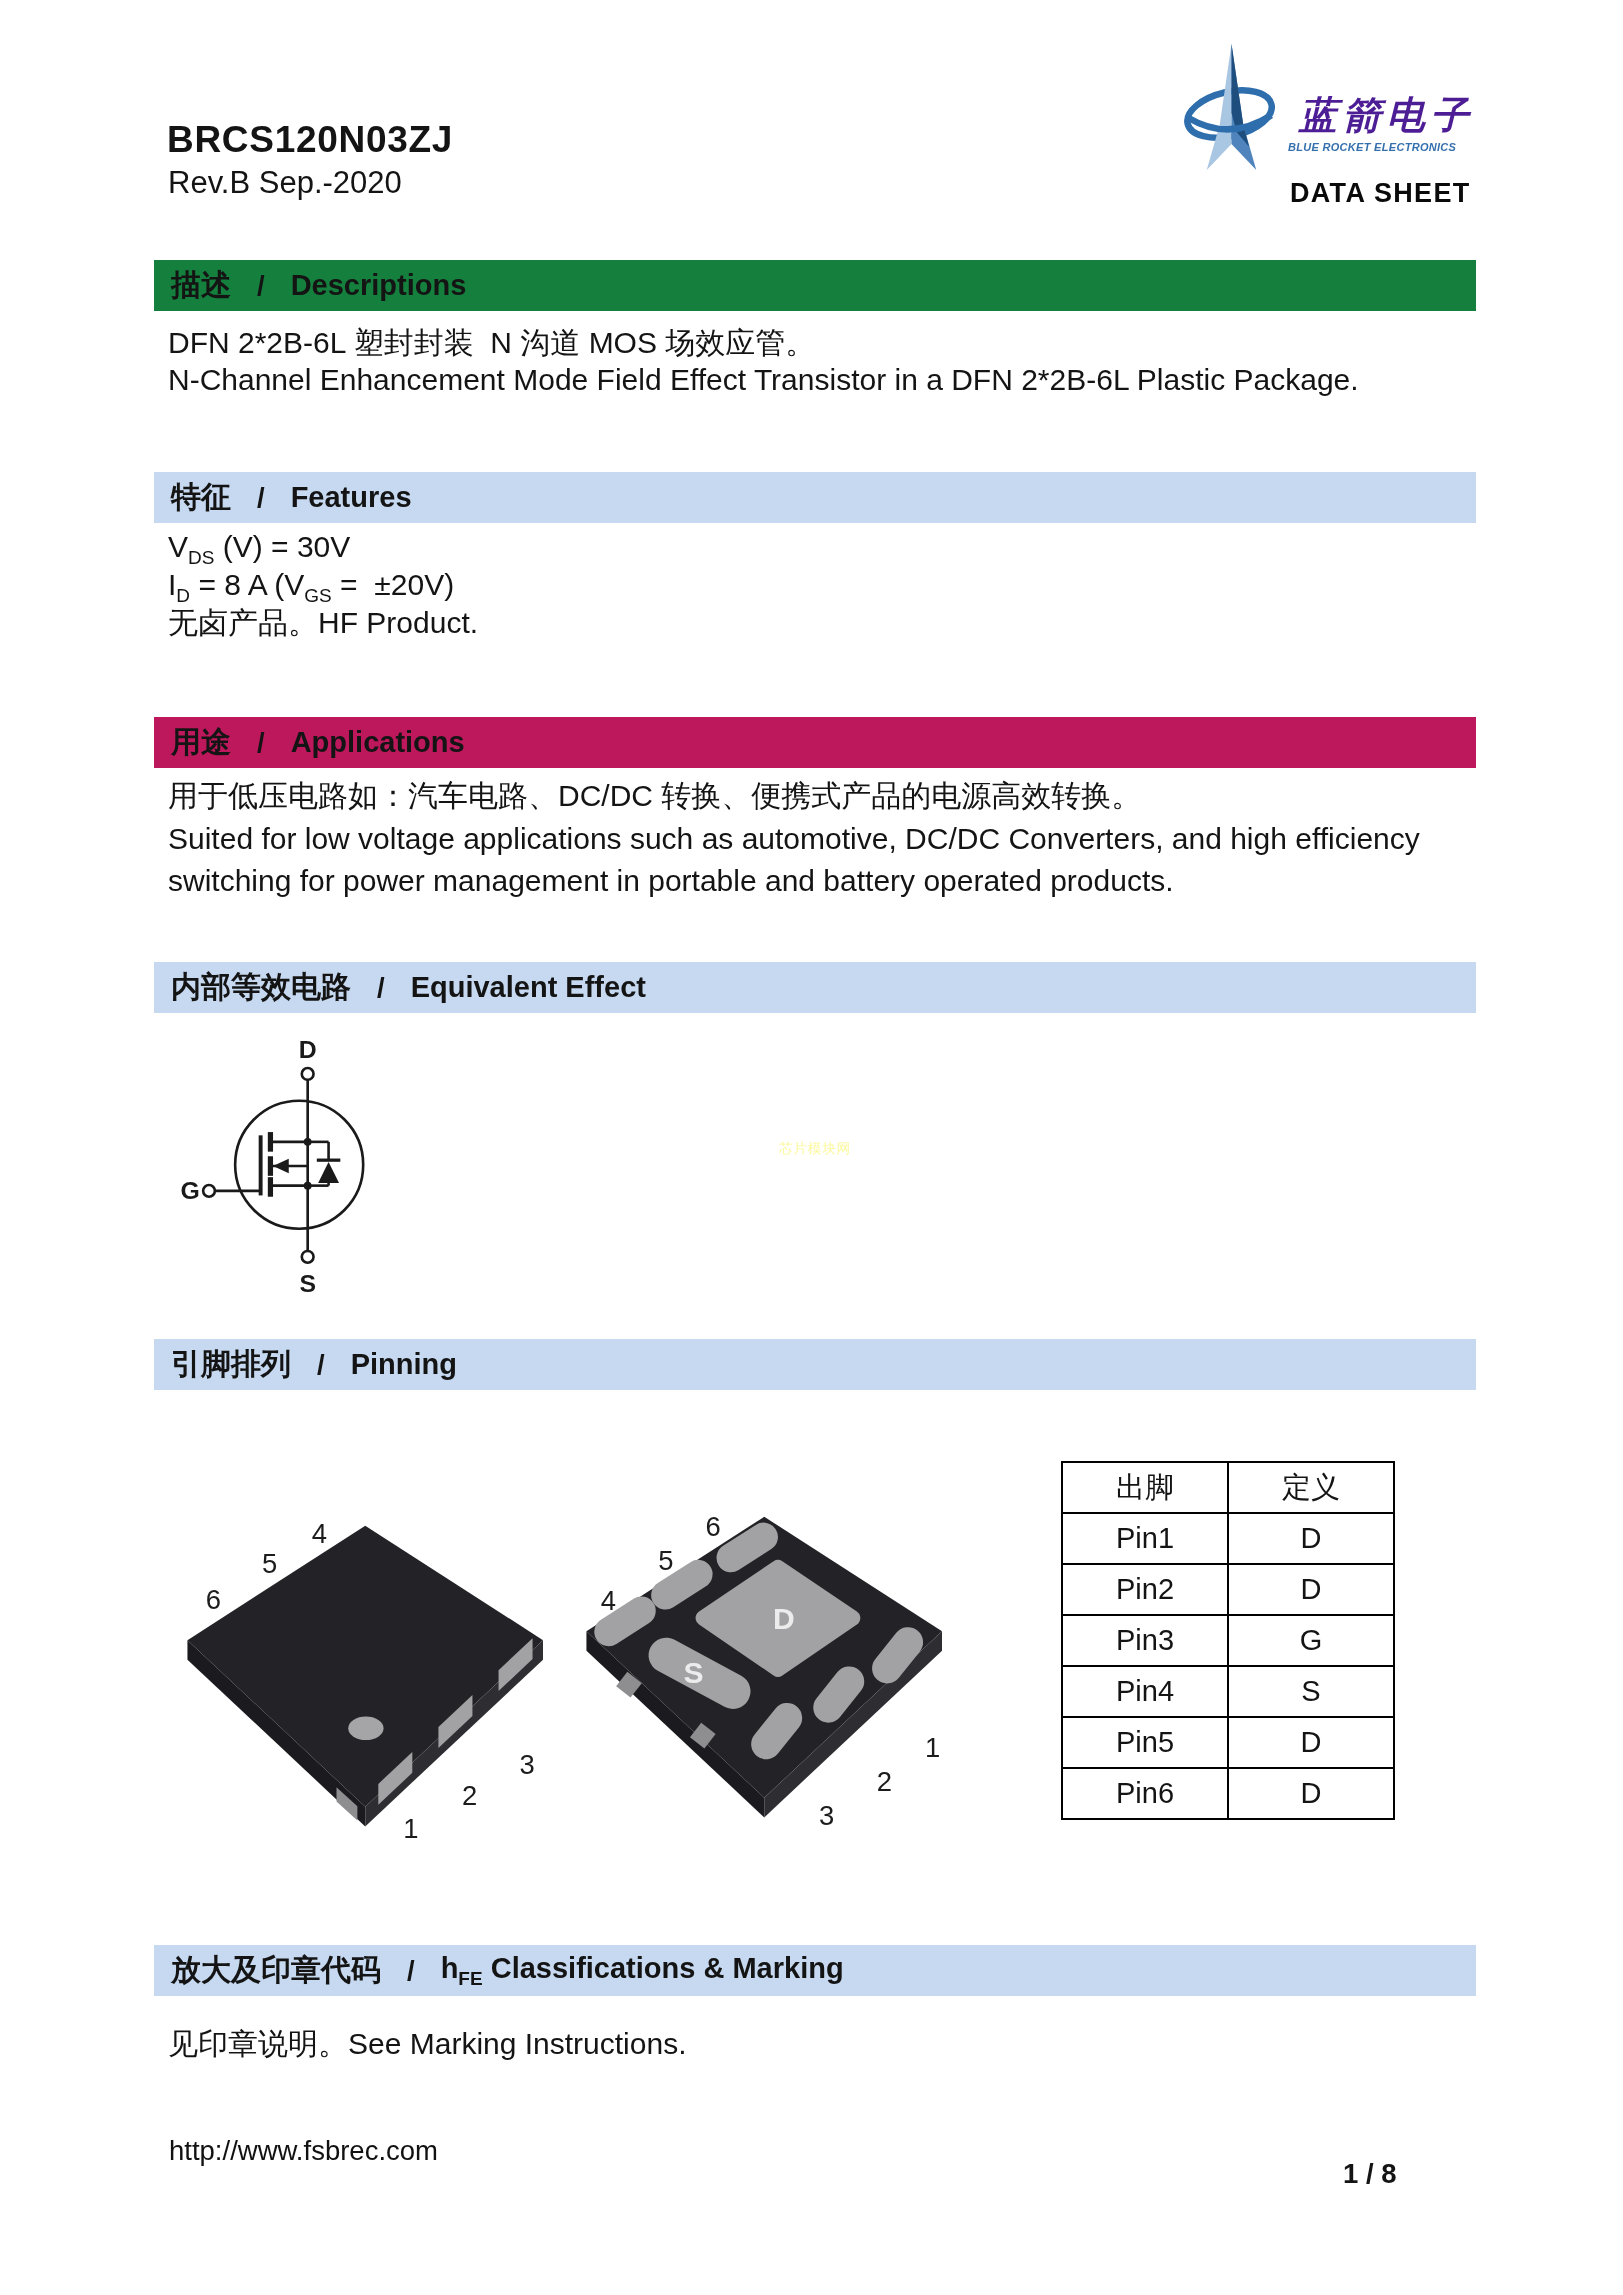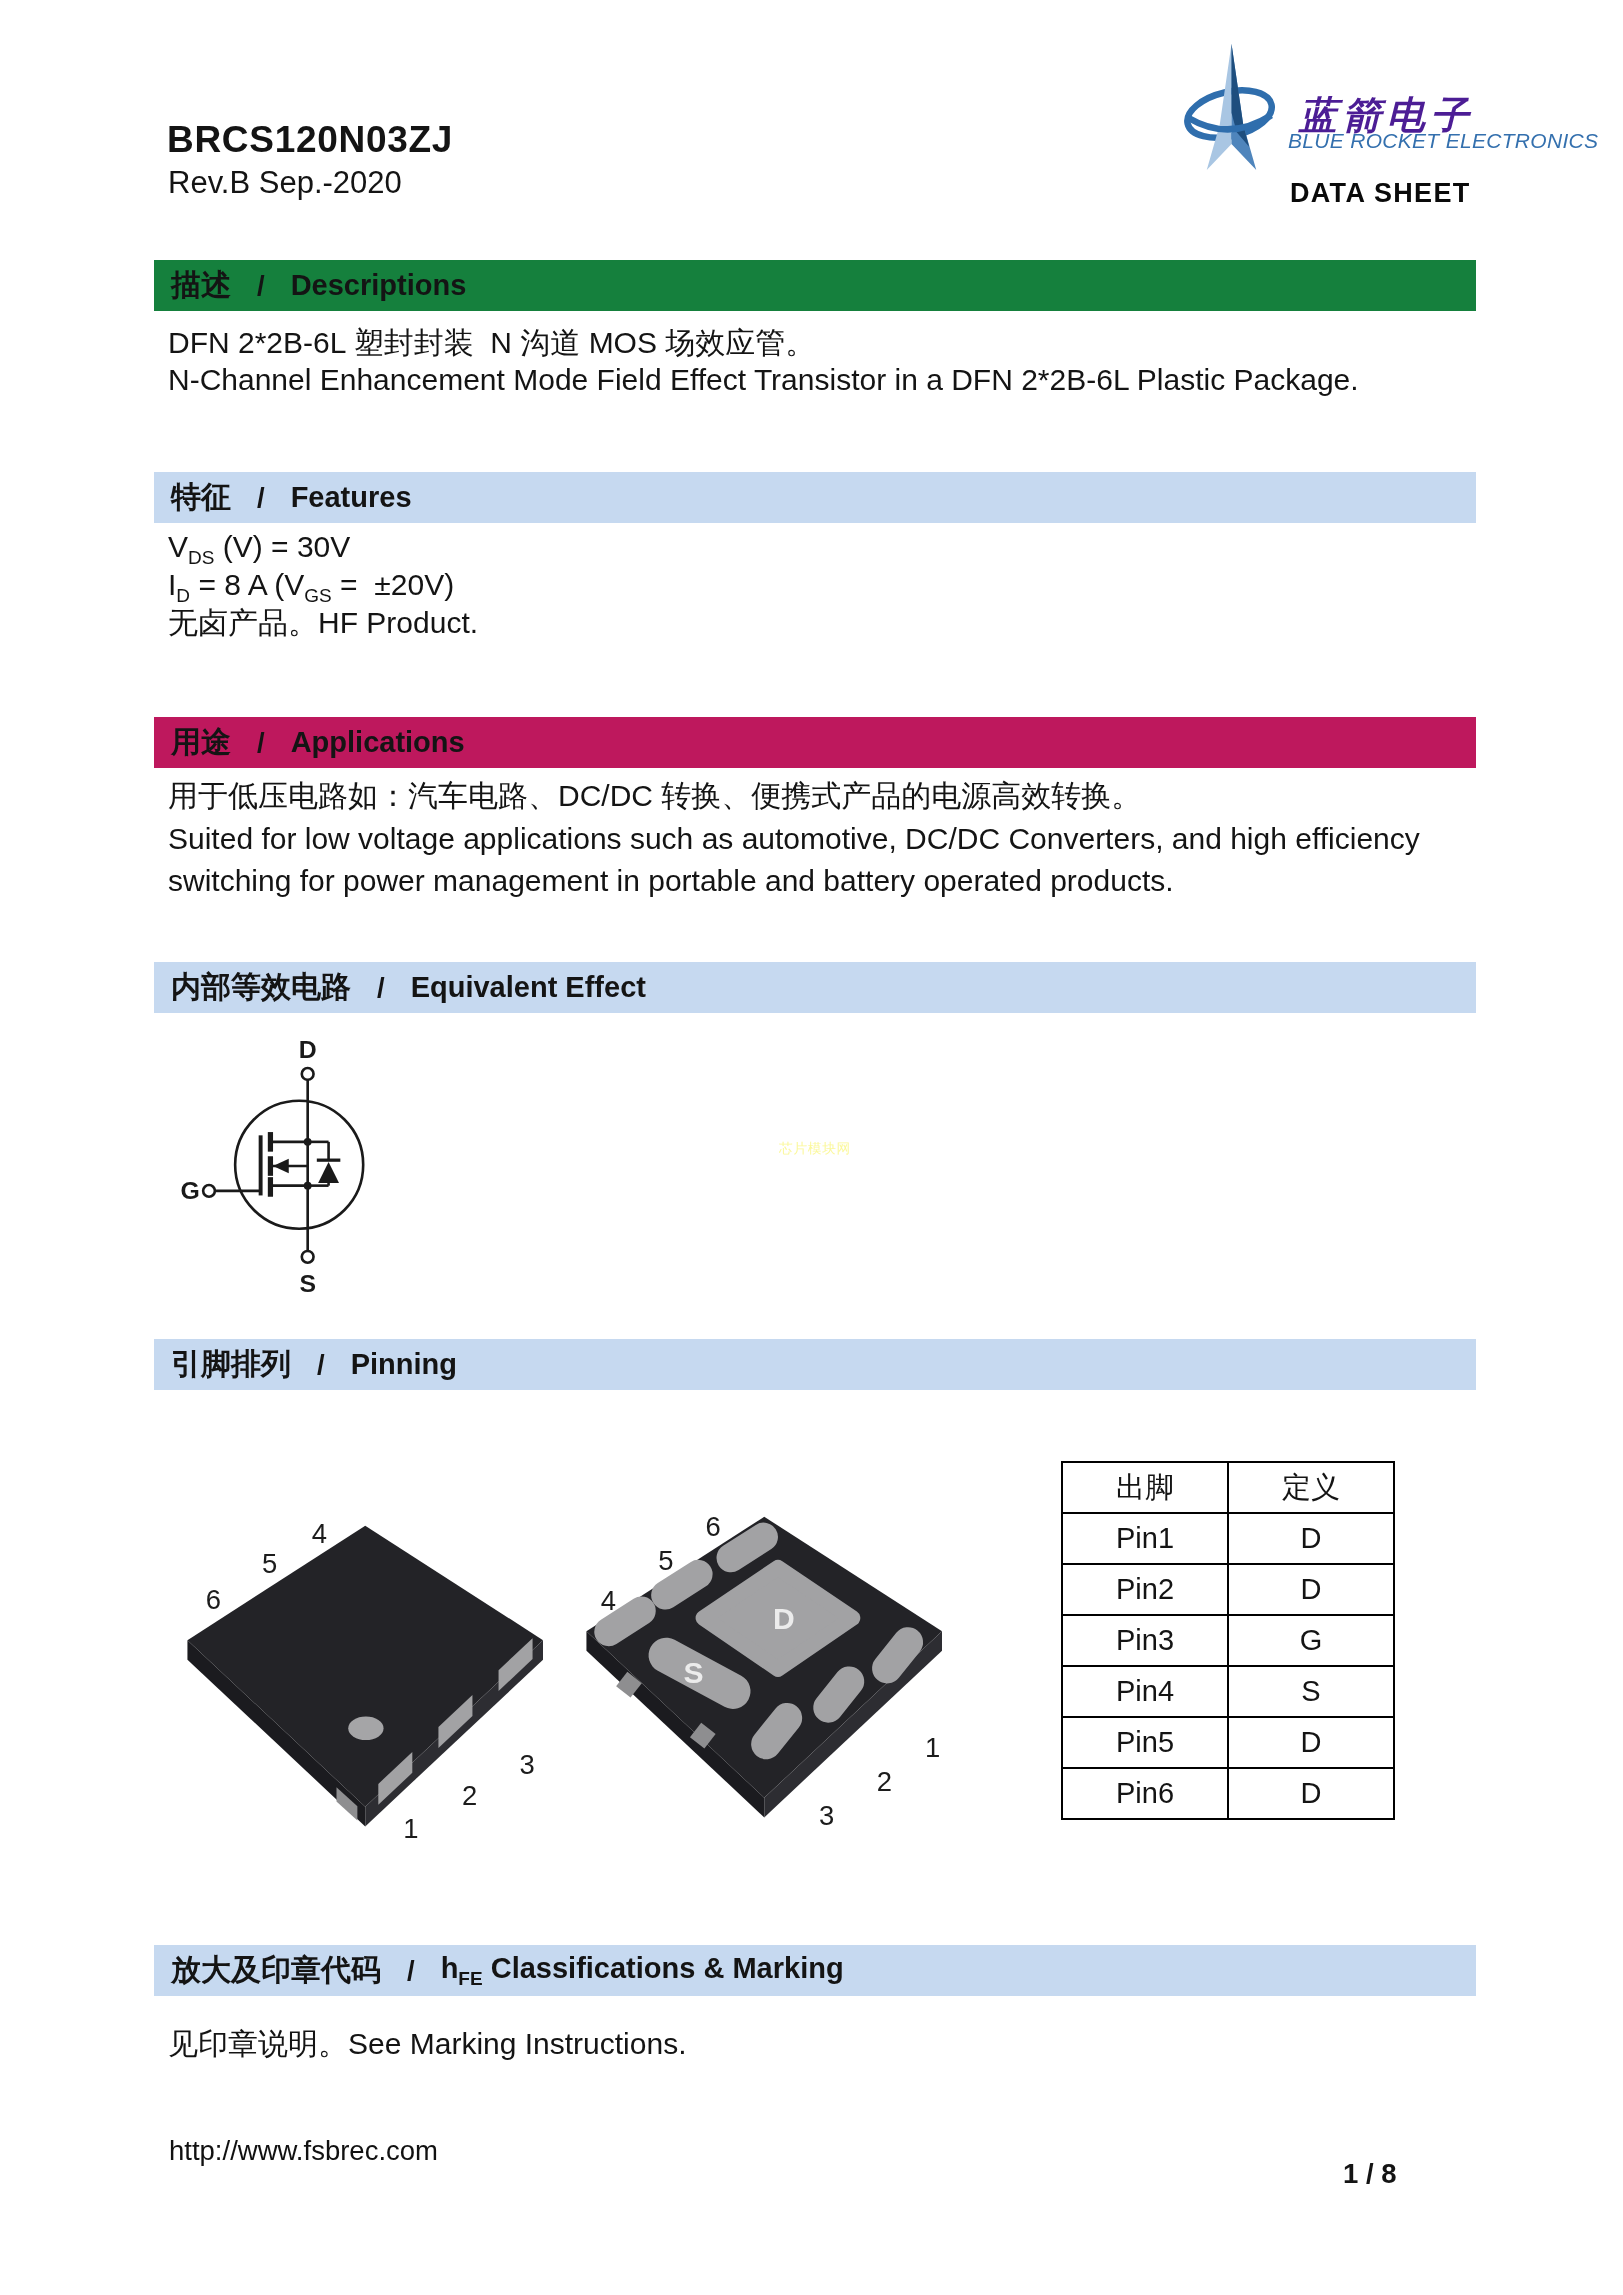--- a/index.html
+++ b/index.html
@@ -9,21 +9,21 @@
     background:#ffffff;
     font-family:"Liberation Sans", sans-serif;
     color:#141414;
     overflow:hidden;
   }
   
   .part-number{position:absolute;left:167px;top:119px;font-size:37px;font-weight:bold;letter-spacing:0.7px;}
   .revision{position:absolute;left:168px;top:165px;font-size:31px;}
   .logo-rocket{position:absolute;left:1182px;top:41px;}
   .logo-cn{position:absolute;left:1299px;top:90px;font-size:38px;font-weight:bold;font-style:italic;letter-spacing:5.9px;white-space:nowrap;}
-  .logo-en{position:absolute;left:1288px;top:129px;font-size:21px;font-weight:normal;font-style:italic;letter-spacing:0.3px;white-space:nowrap;}
+  .logo-en{position:absolute;left:1288px;top:141px;font-size:11px;font-weight:bold;font-style:italic;letter-spacing:0.3px;white-space:nowrap;}
   .doc-type{position:absolute;left:1290px;top:178px;font-size:27px;font-weight:bold;letter-spacing:1.3px;color:#0a0a0a;}
   
   .secbar{
     position:absolute;left:154px;width:1322px;height:51px;
     display:flex;align-items:center;box-sizing:border-box;padding-left:17px;
     font-weight:bold;
   }
   .secbar .cn{font-size:30px;}
   .secbar .sep{font-size:27.5px;margin:0 26px;}
   .secbar .en{font-size:29px;}

